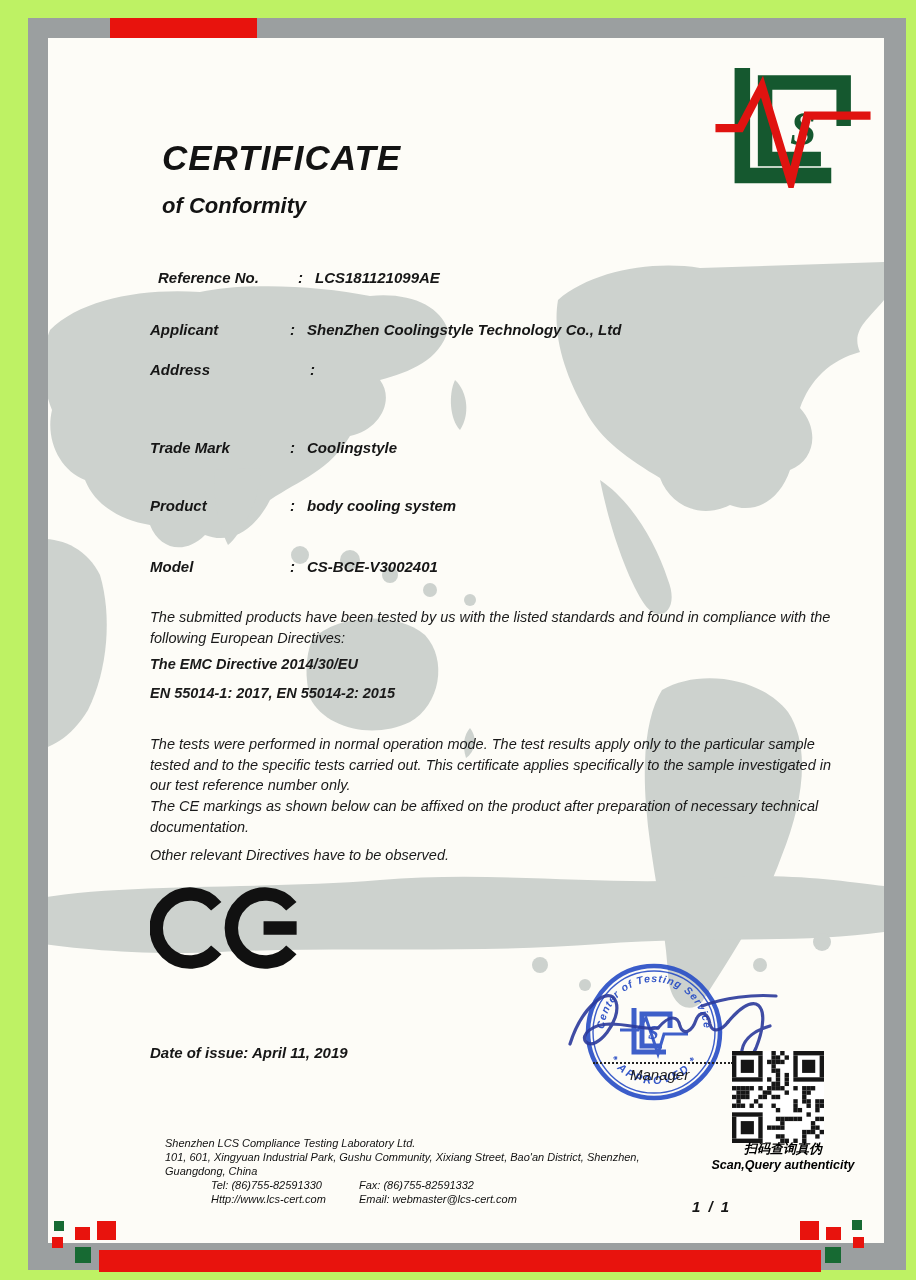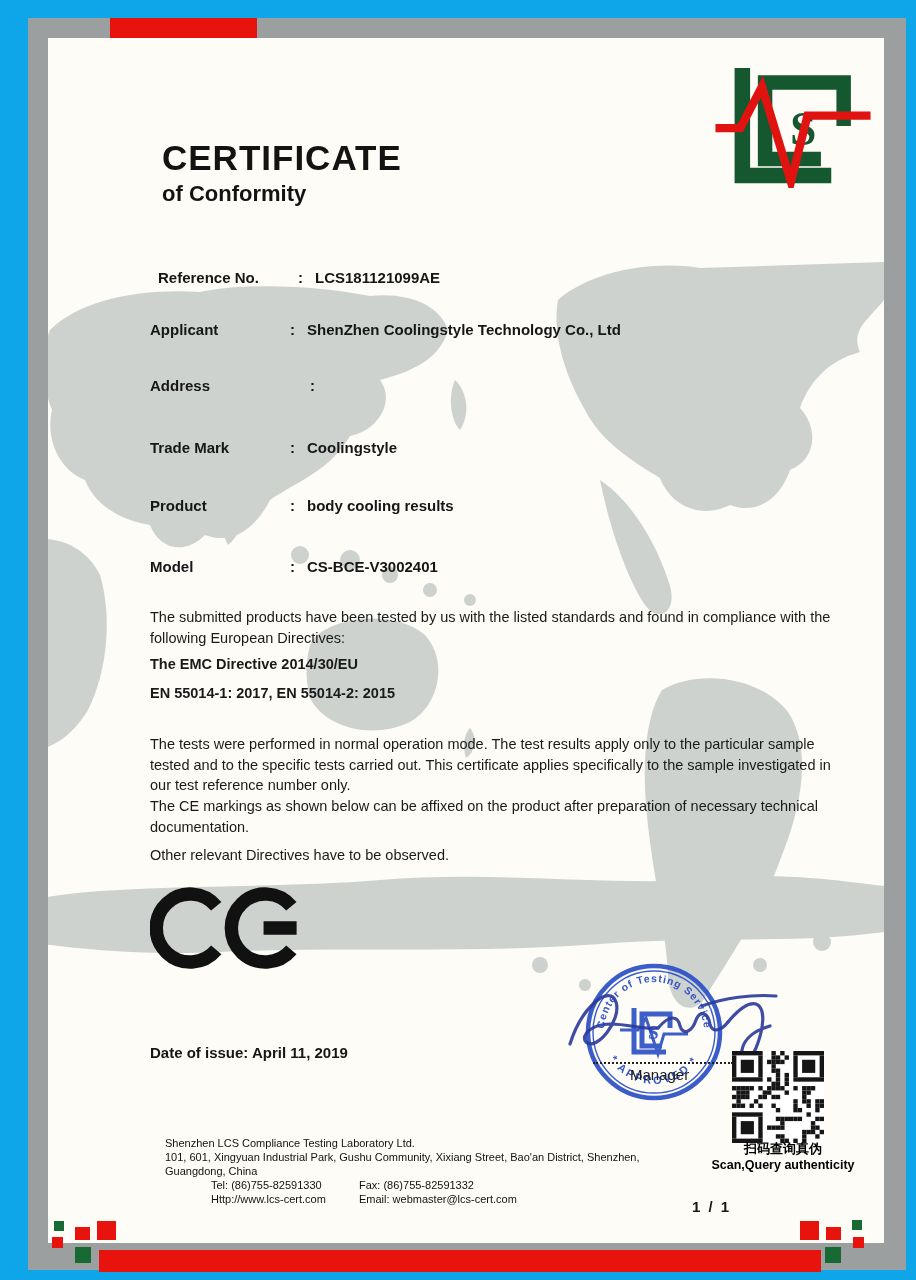--- a/index.html
+++ b/index.html
@@ -1,26 +1,26 @@
 <!DOCTYPE html>
 <html><head>
 <meta charset="utf-8">
 <style>
   html,body{margin:0;padding:0;}
   body{font-family:"Liberation Sans","DejaVu Sans",sans-serif;}
-  .page{position:relative;width:916px;height:1280px;background:#0ea5e9;overflow:hidden;}
+  .page{position:relative;width:916px;height:1280px;background:#bef264;overflow:hidden;font-style:italic;}
   .abs{position:absolute;}
   .inner{left:48px;top:38px;width:836px;height:1205px;background:#fdfcf7;z-index:0;}
   .map{left:0;top:0;z-index:1;pointer-events:none;}
   .frame{background:#9b9fa0;z-index:3;}
   .deco{z-index:4;}
   .content{z-index:2;color:#161616;}
   .title-block{left:162px;top:138px;}
   .title-main{font-size:35px;font-weight:bold;letter-spacing:1px;color:#131313;}
-  .title-sub{font-size:22px;font-weight:bold;margin-top:3px;color:#131313;}
+  .title-sub{font-size:22px;font-weight:bold;margin-top:15px;color:#131313;}
   .field{left:150px;display:flex;font-size:15px;font-weight:bold;line-height:20px;}
   .field .lbl{width:140px;}
   .field .sep{width:17px;}
   .field .val{width:540px;}
   .para{left:150px;width:690px;font-size:14.5px;line-height:20.5px;color:#1a1a1a;}
   .para.bold{font-weight:bold;}
   .date-line{left:150px;top:1044px;font-size:15px;font-weight:bold;}
   .dotline{left:593px;top:1038px;width:140px;height:24px;border-bottom:2.5px dotted #222;z-index:2;}
   .manager{left:630px;top:1066px;font-size:15px;color:#1c1c1c;z-index:2;}
   .qr-wrap{left:732px;top:1051px;z-index:2;}
@@ -99,33 +99,33 @@
   <div class="abs content field" style="top:268px;margin-left:8px;">
     <span class="lbl">Reference No.</span>
     <span class="sep">:</span>
     <span class="val">LCS181121099AE</span>
   </div>
   <div class="abs content field" style="top:320px;">
     <span class="lbl">Applicant</span>
     <span class="sep">:</span>
     <span class="val">ShenZhen Coolingstyle Technology Co., Ltd</span>
   </div>
-  <div class="abs content field" style="top:376px;gap:20px;">
+  <div class="abs content field" style="top:360px;gap:20px;">
     <span class="lbl">Address</span>
     <span class="sep">:</span>
   </div>
   <div class="abs content field" style="top:438px;">
     <span class="lbl">Trade Mark</span>
     <span class="sep">:</span>
     <span class="val">Coolingstyle</span>
   </div>
   <div class="abs content field" style="top:496px;">
     <span class="lbl">Product</span>
     <span class="sep">:</span>
-    <span class="val">body cooling results</span>
+    <span class="val">body cooling system</span>
   </div>
   <div class="abs content field" style="top:537px;margin-top:20px;">
     <span class="lbl">Model</span>
     <span class="sep">:</span>
     <span class="val">CS-BCE-V3002401</span>
   </div>
 
   <div class="abs content para" style="top:607px;">The submitted products have been tested by us with the listed standards and found in compliance with the following European Directives:</div>
   <div class="abs content para bold" style="top:654px;">The EMC Directive 2014/30/EU</div>
   <div class="abs content para bold" style="top:683px;">EN 55014-1: 2017, EN 55014-2: 2015</div>

